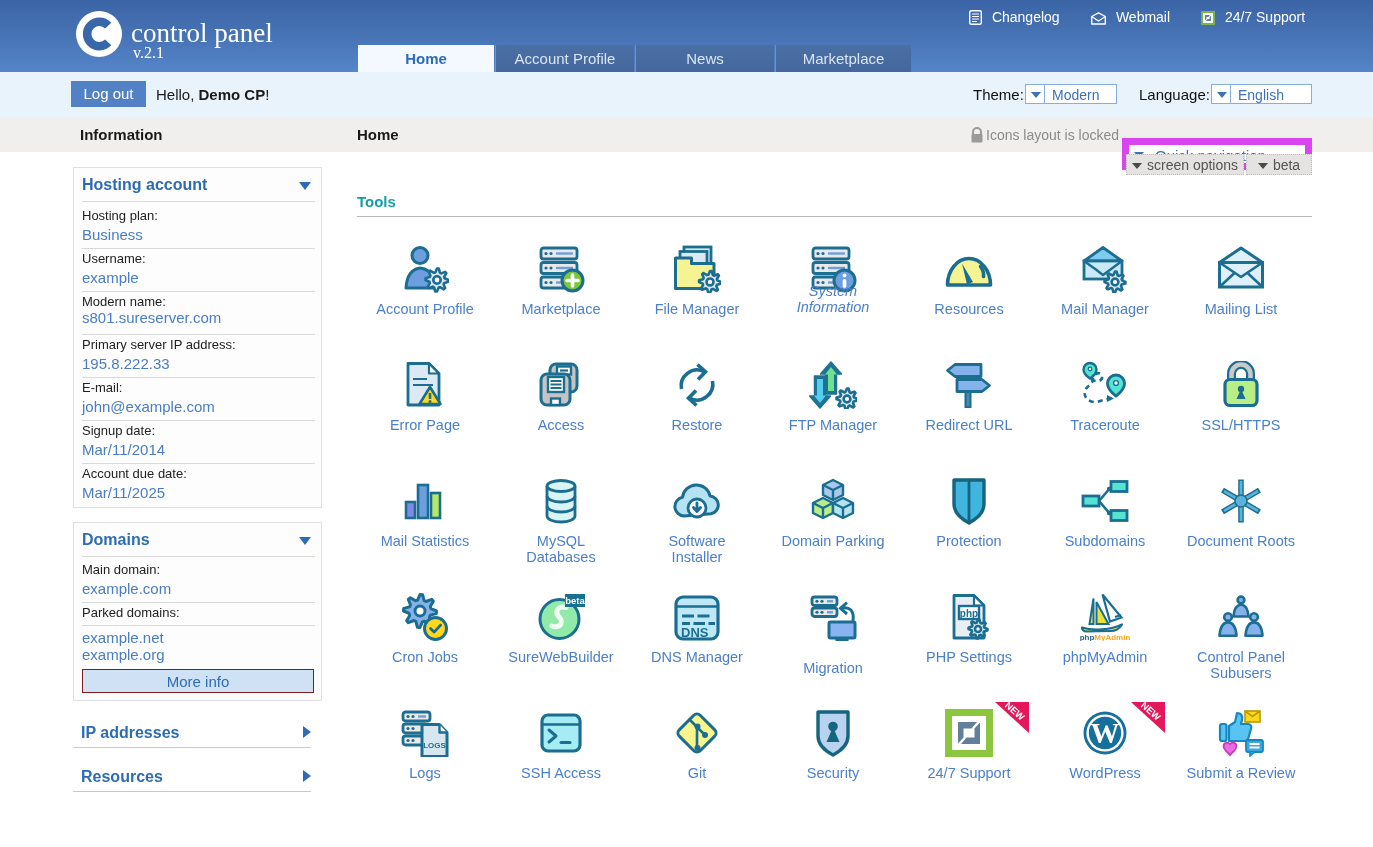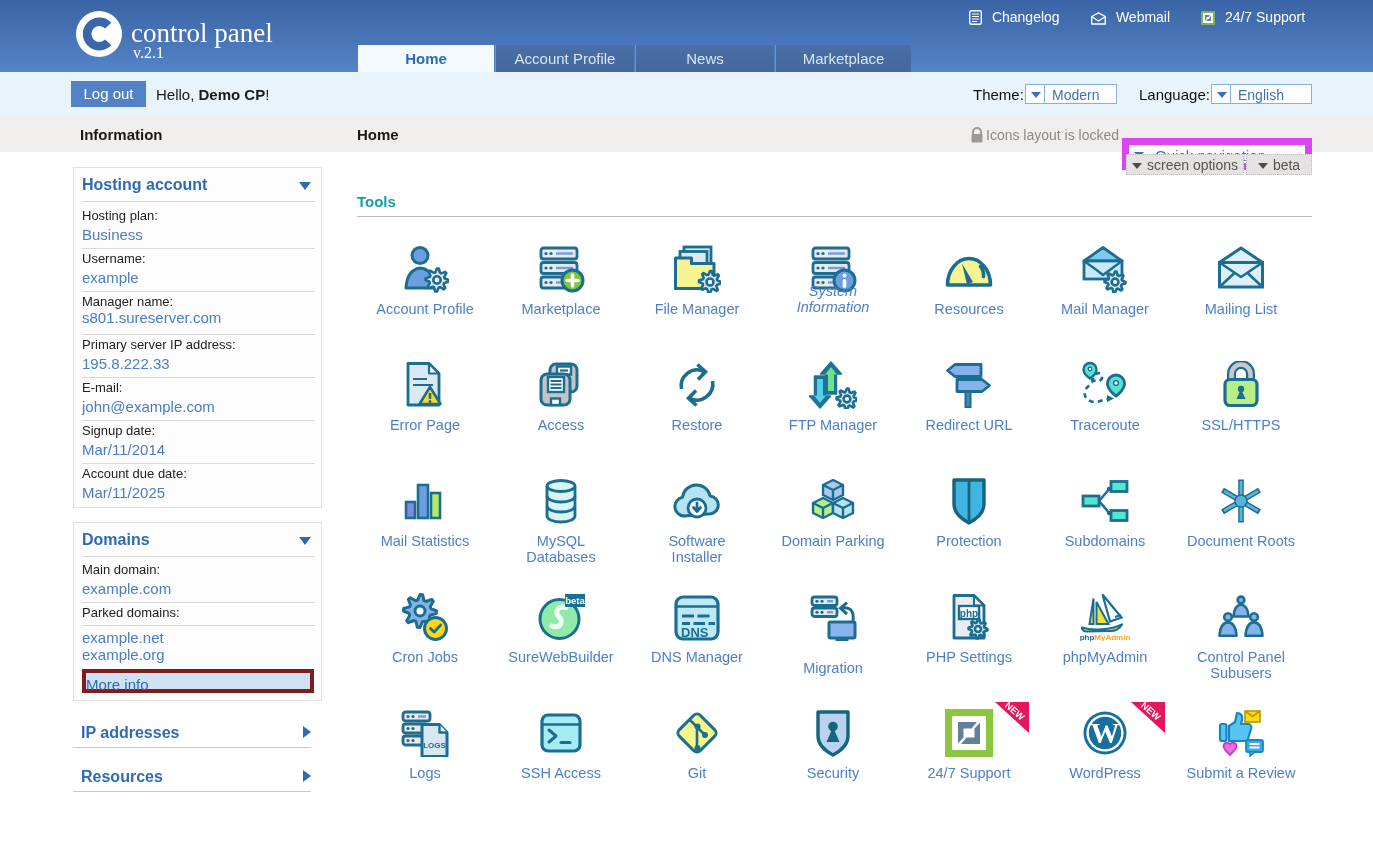--- a/index.html
+++ b/index.html
@@ -42,21 +42,21 @@
 .opt-btn { position:absolute; top:154px; height:21px; background:#e4e3e1; border:1px dotted #bdbdbd; color:#555; font-size:14px; text-align:center; line-height:20px; }
 .opt-btn:before { content:""; display:inline-block; margin-right:5px; border:5px solid transparent; border-top:6px solid #4a4a4a; vertical-align:-4px; }
 
 
 .sbox { position:absolute; left:73px; width:249px; background:#fdfdfd; border:1px solid #e0e0e0; }
 .sbox-title { position:absolute; left:8px; top:8px; font-size:16px; font-weight:bold; color:#2d6cb4; }
 .sbox-caret { position:absolute; right:10px; top:14px; border:6px solid transparent; border-top:8px solid #2d6cb4; }
 .item-label { position:absolute; left:8px; font-size:13px; color:#222; }
 .item-value { position:absolute; left:8px; font-size:15px; color:#4a7dc4; }
 .sep { position:absolute; left:8px; width:233px; border-top:1px solid #d9d9d9; }
-#moreinfo { position:absolute; left:8px; top:503px; width:232px; height:24px; background:#cfe2f5; border:4px solid #7f1d1d; color:#2d6cb4; font-size:15px; line-height:23px; }
+#moreinfo { position:absolute; left:8px; top:503px; width:232px; height:24px; background:#cfe2f5; border:1px solid #7f1d1d; color:#2d6cb4; font-size:15px; text-align:center; line-height:23px; }
 .side-link { position:absolute; left:81px; font-size:16px; font-weight:bold; color:#2d6cb4; }
 .side-arrow { position:absolute; left:303px; border:6px solid transparent; border-left:8px solid #2d6cb4; }
 .side-hr { position:absolute; left:73px; width:238px; border-top:1px solid #c9c9c9; }
 
 
 #tools-h { position:absolute; left:357px; top:193px; font-size:15px; font-weight:bold; color:#12a0a6; }
 #tools-hr { position:absolute; left:357px; top:216px; width:955px; border-top:1px solid #b9b9b9; }
 .cell { position:absolute; width:136px; text-align:center; }
 .cell .ic { display:inline-block; }
 .cap { position:absolute; width:136px; text-align:center; font-size:14.5px; color:#4c80c9; line-height:16px; }
@@ -130,21 +130,21 @@
   <div class="sbox" style="top:167px; height:341px;">
     <div class="sbox-title">Hosting account</div>
     <div class="sbox-caret"></div>
     <div class="sep" style="top:33px;"></div>
     <div class="item-label" style="top:40px;">Hosting plan:</div>
     <div class="item-value" style="top:58px;">Business</div>
     <div class="sep" style="top:80px;"></div>
     <div class="item-label" style="top:83px;">Username:</div>
     <div class="item-value" style="top:101px;">example</div>
     <div class="sep" style="top:123px;"></div>
-    <div class="item-label" style="top:126px;">Manager name:</div>
+    <div class="item-label" style="top:126px;">Modern name:</div>
     <div class="item-value" style="top:141px;">s801.sureserver.com</div>
     <div class="sep" style="top:166px;"></div>
     <div class="item-label" style="top:169px;">Primary server IP address:</div>
     <div class="item-value" style="top:187px;">195.8.222.33</div>
     <div class="sep" style="top:209px;"></div>
     <div class="item-label" style="top:212px;">E-mail:</div>
     <div class="item-value" style="top:230px;">john@example.com</div>
     <div class="sep" style="top:252px;"></div>
     <div class="item-label" style="top:255px;">Signup date:</div>
     <div class="item-value" style="top:273px;">Mar/11/2014</div>

